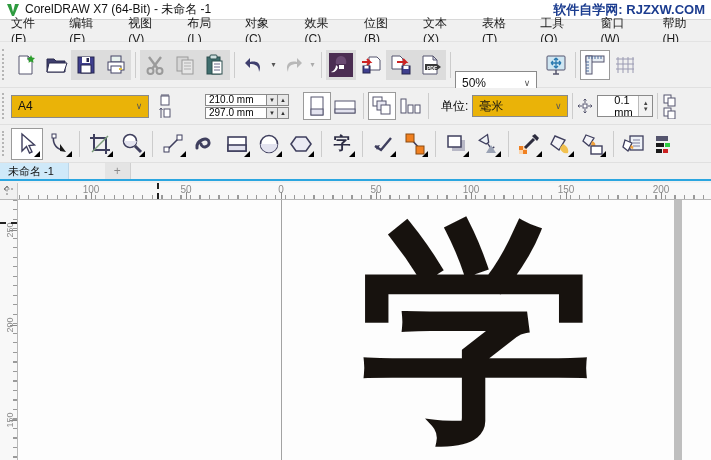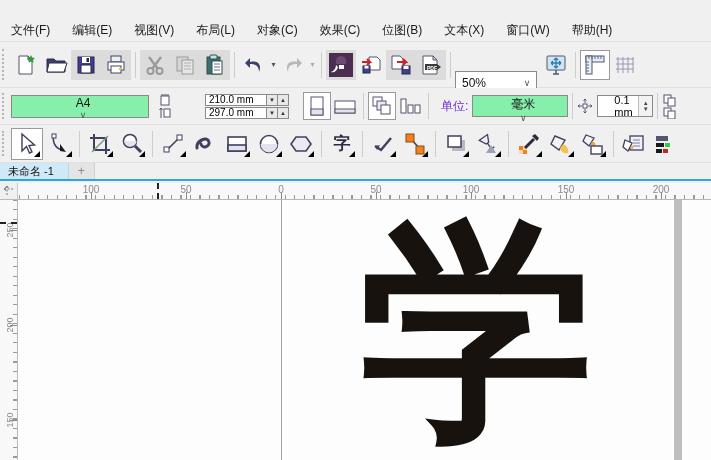--- a/index.html
+++ b/index.html
@@ -34,45 +34,45 @@
 
   #stdbar { top:42px; height:46px; border-bottom:1px solid #e0e0e0; }
   #propbar { top:88px; height:37px; border-bottom:1px solid #e0e0e0; }
   #toolbox { top:125px; height:38px; border-bottom:1px solid #e0e0e0; }
 
   
   .combo { height:24px; border:1px solid #8a8a8a; background:#fff; display:flex;
     align-items:center; font-size:12px; color:#111; padding-left:6px; }
   .combo .cv { flex:1; }
   .combo .dd { width:18px; text-align:center; color:#555; font-size:9px; }
-  .combo.gray { background:#86efac;flex-direction:column; }
+  .combo.gray { background:#eab308; }
   .spinbox { height:22px; border:1px solid #8a8a8a; background:#fff; display:flex;
     align-items:center; font-size:11px; padding-left:16px; }
   .spin-ud { width:14px; height:100%; border-left:1px solid #bbb; display:flex;
     flex-direction:column; align-items:center; justify-content:center; font-size:6px;
     color:#444; line-height:6px; background:#f2f2f2; }
   .dimrow { display:flex; align-items:center; height:12px; font-size:10px; }
   .dimrow .din { width:62px; height:12px; border:1px solid #8a8a8a; background:#fff;
     font-size:10px; padding-left:3px; display:flex; align-items:center;margin-left:32px; }
   .dimrow .dbtn { width:11px; height:12px; border:1px solid #8a8a8a; border-left:none;
     background:#e8e8e8; font-size:6px; color:#333; display:flex; align-items:center;
     justify-content:center; }
-  .lbl { font-size:12px; color:#6d28d9; }
+  .lbl { font-size:12px; color:#000000; }
 
   
   .tool { width:32px; height:32px; display:flex; align-items:center; justify-content:center;
     position:relative; border:1px solid transparent; }
   .tool.selected { background:#ffffff; border:1px solid #9a9a9a; }
   .tool.flyout::after { content:""; position:absolute; right:2px; bottom:2px;
     border-left:6px solid transparent; border-bottom:6px solid #000; }
   .glyph-text { font-size:17px; font-weight:bold; color:#2c2c44; line-height:1; }
 
   
   #tabbar { position:absolute; top:163px; left:0; width:711px; height:18px;
-    background:#f0f0f0; display:flex; align-items:stretch; border-bottom:2px solid #2BA6E0; }
+    background:#f0f0f0; display:flex; align-items:stretch; border-bottom:2px solid #2BA6E0;gap:36px; }
   #tabbar .doc-tab { background:#cfe9f9; font-size:11px; color:#111; display:flex;
     align-items:center; padding:0 14px 0 8px; border-right:1px solid #bcd6e8; }
   #tabbar .plus-tab { width:26px; display:flex; align-items:center; justify-content:center;
     color:#8a8a8a; font-size:12px; background:#e4e4e4; border-right:1px solid #d0d0d0; }
 
   
   #hruler { position:absolute; top:183px; left:0; width:711px; height:17px; background:#f8f8f8;
     border-bottom:1px solid #b8b8b8; }
   #hruler .ticks { position:absolute; left:0; right:0; bottom:0; height:4px;
     background:repeating-linear-gradient(to right,#9a9a9a 0 1px,transparent 1px 9.5px); }
@@ -102,30 +102,41 @@
     font-size:235px; line-height:1; font-weight:bold; color:#17120e;
     font-family:"Liberation Sans", sans-serif; }
 
   svg { display:block; }
 </style>
 </head>
 <body>
 
 <div id="window">
 
+  <div id="titlebar">
+    <span>
+      <svg width="14" height="14" viewBox="0 0 14 14">
+          <path d="M1 1 L6 13 L8 13 L13 1 L9 1 L7 9 L5 1 Z" fill="#2e9b3f"></path>
+        </svg>
+    </span>
+    <span class="app-title">CorelDRAW X7 (64-Bit) - 未命名 -1</span>
+    <span class="promo">软件自学网: RJZXW.COM</span>
+  </div>
 
   <div id="menubar">
     <span class="menu-item">文件(F)</span>
     <span class="menu-item">编辑(E)</span>
     <span class="menu-item">视图(V)</span>
     <span class="menu-item">布局(L)</span>
     <span class="menu-item">对象(C)</span>
     <span class="menu-item">效果(C)</span>
     <span class="menu-item">位图(B)</span>
     <span class="menu-item">文本(X)</span>
+    <span class="menu-item">表格(T)</span>
+    <span class="menu-item">工具(O)</span>
     <span class="menu-item">窗口(W)</span>
     <span class="menu-item">帮助(H)</span>
   </div>
 
   <div id="stdbar" class="bar">
     <div class="grip"></div>
 
     <div class="tbtn">
       <svg width="24" height="24" viewBox="0 0 24 24">
         <path d="M5 3 h9 l4 4 v14 h-13 z" fill="#fff" stroke="#55556e"></path>

